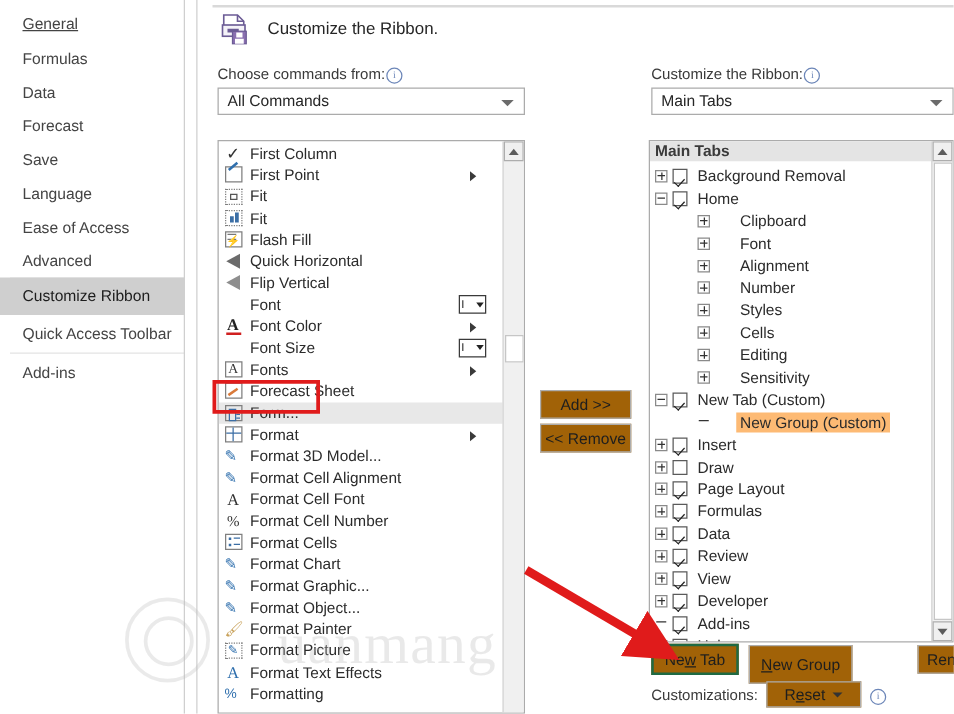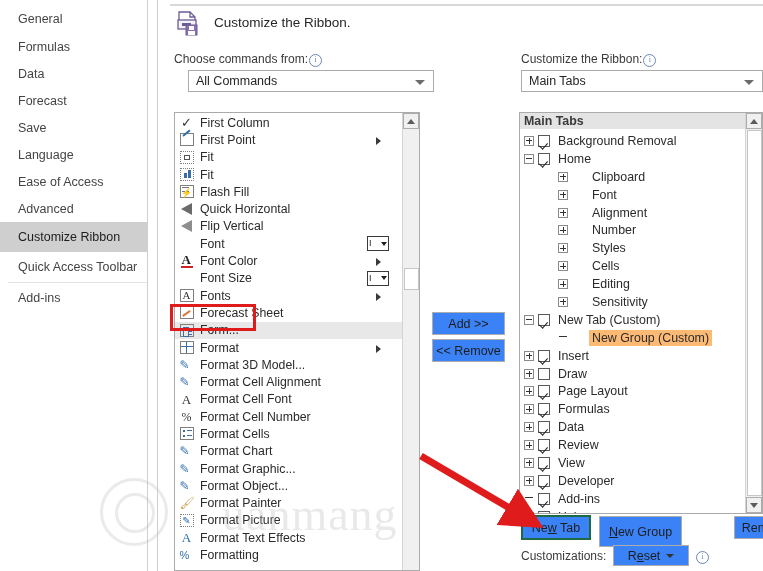--- a/index.html
+++ b/index.html
@@ -119,21 +119,21 @@
   .vscroll .btn.dn{bottom:0;}
   .tri-up{width:0;height:0;border-left:4px solid transparent;border-right:4px solid transparent;border-bottom:5px solid #5c5c5c;}
   .tri-dn{width:0;height:0;border-left:4px solid transparent;border-right:4px solid transparent;border-top:5px solid #5c5c5c;}
   .vscroll .thumb{
     position:absolute;left:1px;width:15px;background:#ffffff;border:1px solid #c6c6c6;
     box-sizing:border-box;
   }
 
   
   .btn{
-    position:absolute;border:1px solid #adadad;background:#3b82f6;
+    position:absolute;border:1px solid #adadad;background:#a16207;
     box-sizing:border-box;display:flex;align-items:center;justify-content:center;
     font-size:12.5px;color:#1e1e1e;white-space:nowrap;
   }
   .btn u{text-decoration:underline;}
   .btn.focus{border:2px solid #1f6a43;}
 
   
   .tnode{
     position:relative;height:17.9px;display:flex;align-items:center;
     font-size:12.4px;color:#2b2b2b;white-space:nowrap;
@@ -185,21 +185,21 @@
 </style>
 </head>
 <body>
 
 <div class="root">
 
   <div class="sidebar">
     <div class="side-sep" style="top:222px;"></div>
     <div class="side-sep" style="top:282px;"></div>
 
-    <div class="side-item" style="top:4px;">
+    <div class="side-item" style="top:4px;text-decoration:underline;">
         <span>General</span>
       </div>
     <div class="side-item" style="top:32px;">
         <span>Formulas</span>
       </div>
     <div class="side-item" style="top:59px;">
         <span>Data</span>
       </div>
     <div class="side-item" style="top:86px;">
         <span>Forecast</span>
@@ -239,21 +239,21 @@
     <rect x="6" y="13" width="9" height="3" fill="#6b5b95"></rect>
     <rect x="10" y="15" width="11" height="10" fill="#8a6fb0" stroke="#6b5b95" stroke-width="1"></rect>
     <rect x="13" y="16" width="5" height="4" fill="#ffffff"></rect>
     <rect x="12" y="21" width="7" height="4" fill="#ffffff"></rect>
   </svg>
   <div class="hdr-title">Customize the Ribbon.</div>
 
   <div class="fld-label" style="left:174px;top:52px;">
     <span>Choose commands from:</span><span class="info-i">i</span>
   </div>
-  <div class="combo" style="left:188px;top:70px;width:246px;">
+  <div class="combo" style="left:174px;top:70px;width:246px;">
     <span class="val">All Commands</span>
     <span class="carat"></span>
   </div>
 
   <div class="fld-label" style="left:521px;top:52px;">
     <span>Customize the Ribbon:</span><span class="info-i">i</span>
   </div>
   <div class="combo" style="left:521px;top:70px;width:242px;">
     <span class="val">Main Tabs</span>
     <span class="carat"></span>

